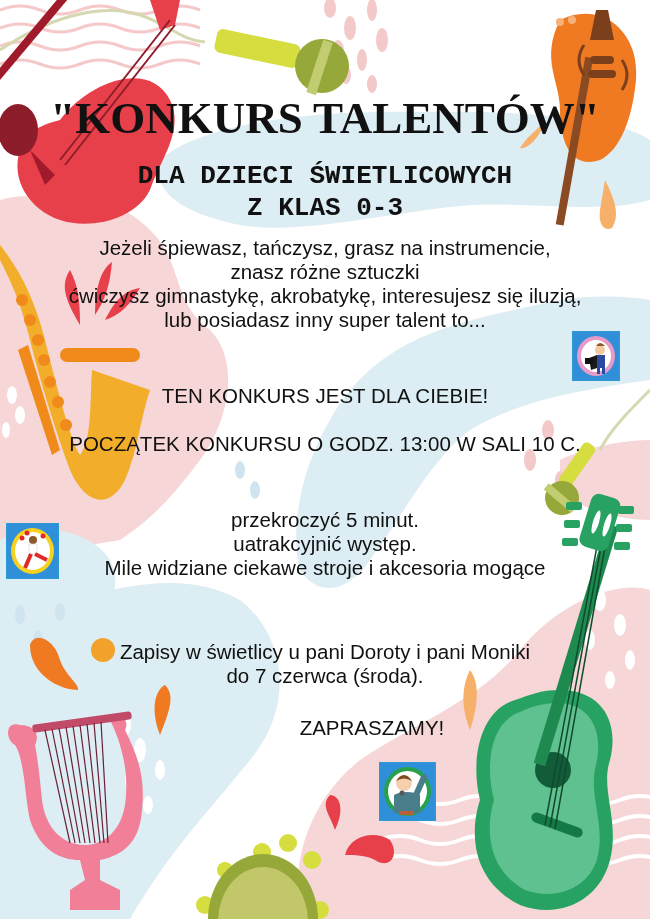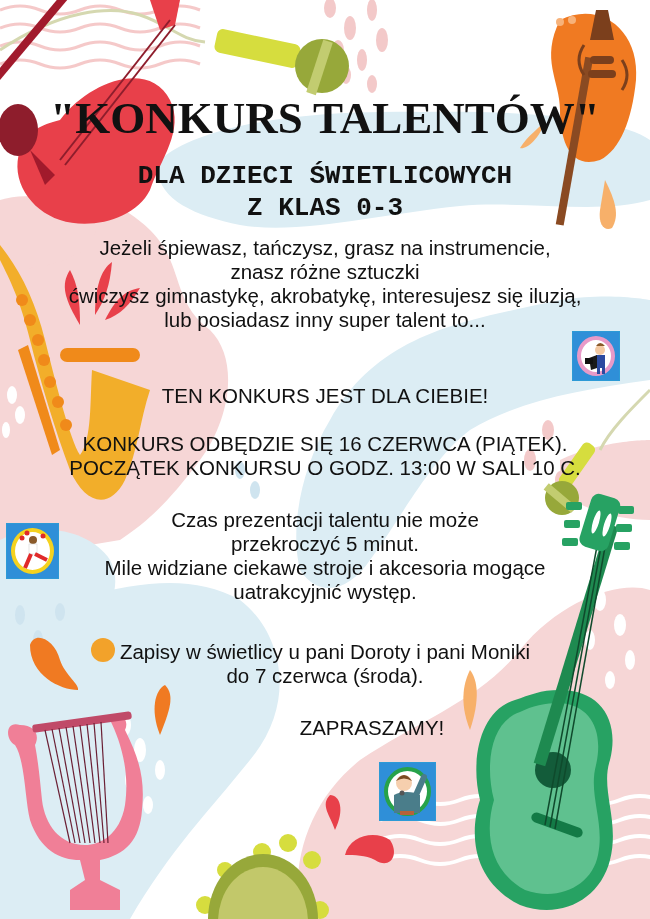--- a/index.html
+++ b/index.html
@@ -261,29 +261,27 @@
   <div class="text body-block intro">
     <div>Jeżeli śpiewasz, tańczysz, grasz na instrumencie,</div>
     <div>znasz różne sztuczki</div>
     <div>ćwiczysz gimnastykę, akrobatykę, interesujesz się iluzją,</div>
     <div>lub posiadasz inny super talent to...</div>
   </div>
 
   <div class="text body-block callout">TEN KONKURS JEST DLA CIEBIE!</div>
 
   <div class="text body-block date">
-    <div>KONKURS ODBĘDZIE SIĘ 16 CZERWCA (PIĄTEK).</div>
     <div>POCZĄTEK KONKURSU O GODZ. 13:00 W SALI 10 C.</div>
   </div>
 
   <div class="text body-block rules">
-    <div>Czas prezentacji talentu nie może</div>
     <div>przekroczyć 5 minut.</div>
+    <div>uatrakcyjnić występ.</div>
     <div>Mile widziane ciekawe stroje i akcesoria mogące</div>
-    <div>uatrakcyjnić występ.</div>
   </div>
 
   <div class="text body-block signup">
     <div>Zapisy w świetlicy u pani Doroty i pani Moniki</div>
     <div>do 7 czerwca (środa).</div>
   </div>
 
   <div class="text body-block invite">ZAPRASZAMY!</div>
 
 </div>

